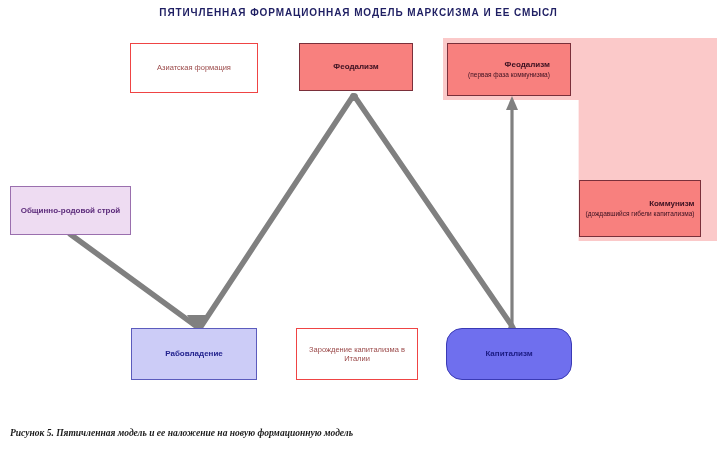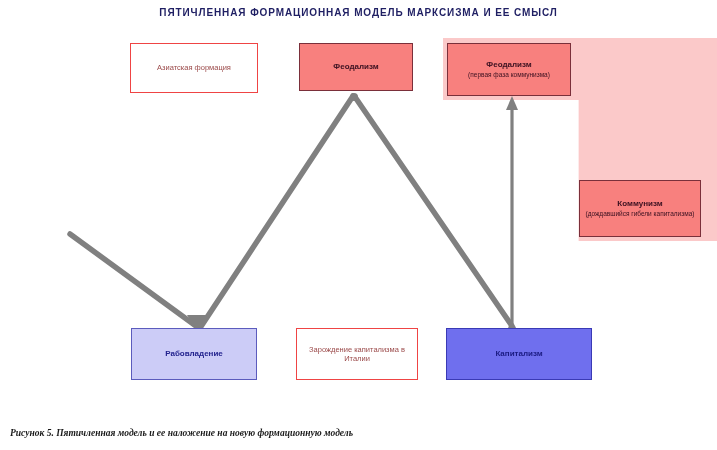--- a/index.html
+++ b/index.html
@@ -71,20 +71,21 @@
     font-size: 7.5px;
     font-weight: normal;
   }
   
   .node-red {
     background: #f8807e;
     border: 1px solid #7a2f3a;
     color: #3a1020;
     font-size: 8px;
     font-weight: bold;
+    text-align: right;
   }
   
   .node-lav {
     background: #eedcf2;
     border: 1px solid #9a6fae;
     color: #5b2a7a;
     font-size: 8px;
     font-weight: bold;
   }
   
@@ -104,21 +105,21 @@
     font-weight: bold;
   }
 
   #n-asian       { left: 130px; top: 43px;  width: 128px; height: 50px; }
   #n-feudal      { left: 299px; top: 43px;  width: 114px; height: 48px; }
   #n-socialism   { left: 447px; top: 43px;  width: 124px; height: 53px; }
   #n-communism   { left: 579px; top: 180px; width: 122px; height: 57px; }
   #n-clan        { left: 10px;  top: 186px; width: 121px; height: 49px; }
   #n-slave       { left: 131px; top: 328px; width: 126px; height: 52px; }
   #n-italy       { left: 296px; top: 328px; width: 122px; height: 52px; }
-  #n-capital     { left: 446px; top: 328px; width: 146px; height: 52px; }
+  #n-capital     { left: 446px; top: 328px; width: 126px; height: 52px; border-radius: 16px; }
 
   
   #connectors {
     position: absolute;
     left: 0;
     top: 0;
     width: 717px;
     height: 450px;
     pointer-events: none;
   }
@@ -178,20 +179,23 @@
     </span>
   </div>
 
   <div class="node node-red" id="n-communism">
     <span>
       <span class="lbl">Коммунизм</span>
       <span class="sub">(дождавшийся гибели капитализма)</span>
     </span>
   </div>
 
+  <div class="node node-lav" id="n-clan">
+    <span class="lbl">Общинно-родовой строй</span>
+  </div>
 
   <div class="node node-paleblue" id="n-slave">
     <span class="lbl">Рабовладение</span>
   </div>
 
   <div class="node node-plain" id="n-italy">
     <span class="lbl">Зарождение капитализма в Италии</span>
   </div>
 
   <div class="node node-blue" id="n-capital">

